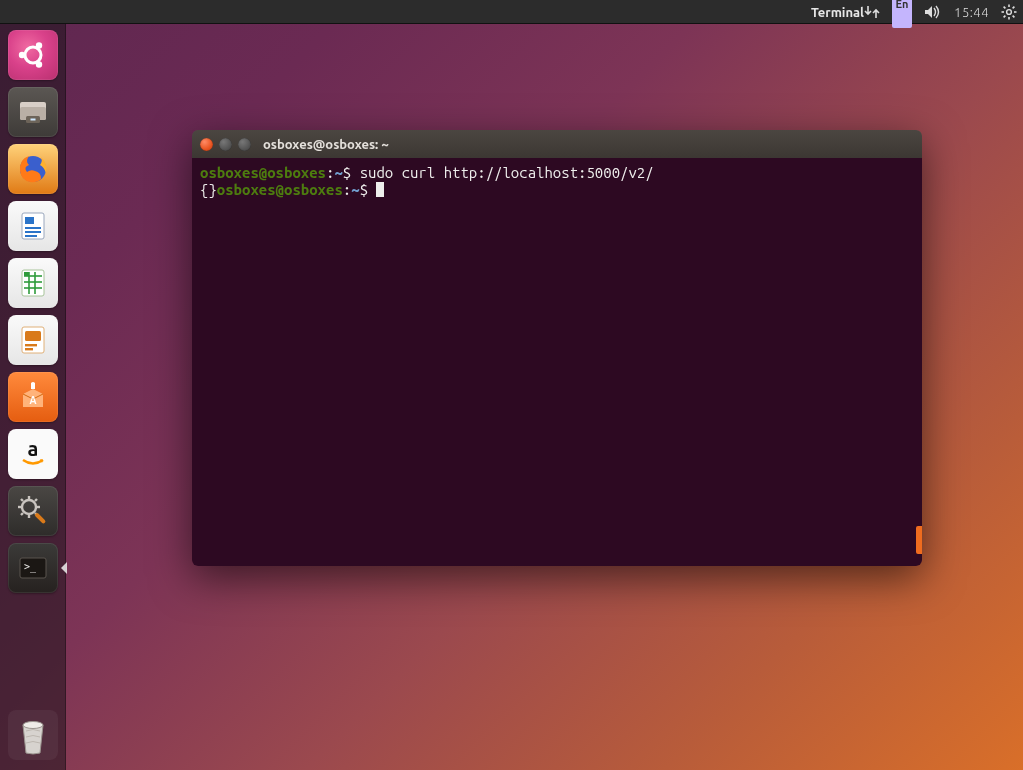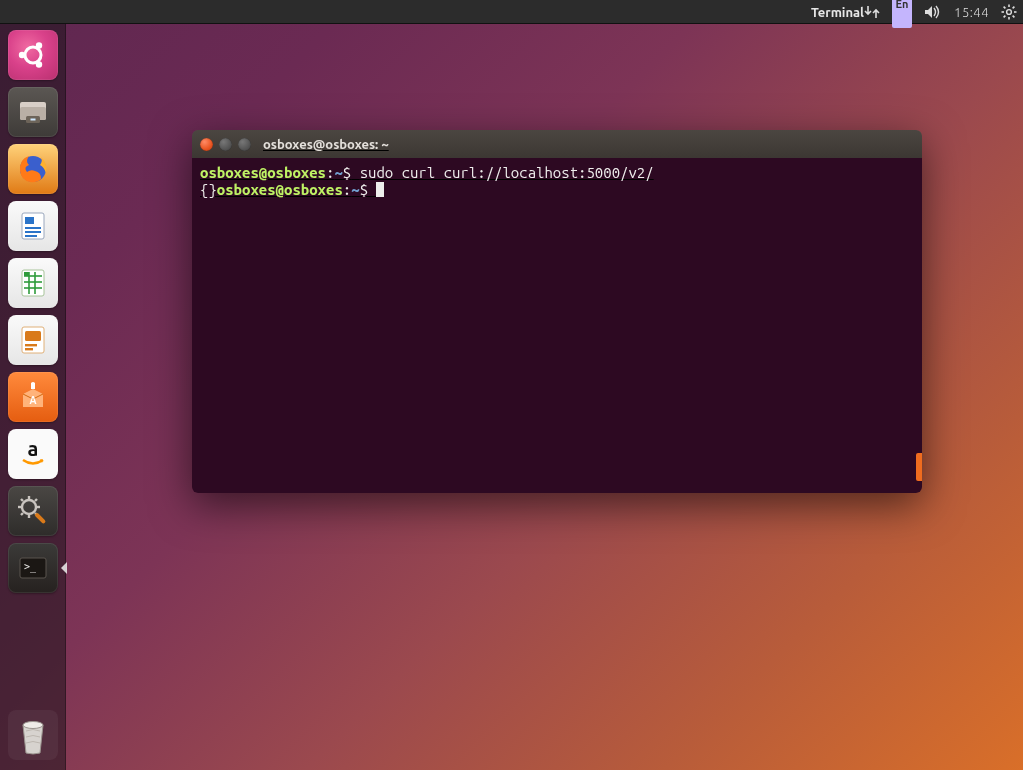--- a/index.html
+++ b/index.html
@@ -58,46 +58,45 @@
   .tile-impress { background: linear-gradient(#fafafa,#e6e6e6); }
   .tile-soft { background: linear-gradient(#ff8a3c,#e55d10); }
   .tile-amz { background:#fafafa; }
   .tile-settings { background: linear-gradient(#4a4744,#2e2c2a); }
   .tile-term { background: linear-gradient(#3b3a38,#26211f); }
   .trash-wrap { margin-top:auto; margin-bottom:10px; }
   .tile-trash { background: rgba(255,255,255,0.05); box-shadow:none; }
 
   
   .terminal-window {
-    position:absolute; left:192px; top:130px; width:730px; height:363px;
+    position:absolute; left:192px; top:130px; width:730px; height:436px;
     border-radius:6px; overflow:hidden;
     box-shadow: 0 12px 40px rgba(0,0,0,0.55);
     z-index:30;
-    text-decoration:underline;
   }
   .titlebar {
     height:28px; background: linear-gradient(#4b4641,#3c3733);
     display:flex; align-items:center; padding:0 8px; gap:8px;
     color:#d9d5d0; font-size:13px;
   }
   .win-btns { display:flex; gap:6px; align-items:center; }
   .win-btn { width:13px; height:13px; border-radius:50%; display:flex; align-items:center; justify-content:center; cursor:pointer; box-shadow:0 0 1px rgba(0,0,0,.6) inset; }
   .btn-close { background: radial-gradient(circle at 35% 30%, #ff8a65, #e95420 60%, #c7411a); }
   .btn-min { background: radial-gradient(circle at 35% 30%, #777, #555 60%, #444); }
   .btn-max { background: radial-gradient(circle at 35% 30%, #777, #555 60%, #444); }
   .win-title { font-weight:600; color:#e5e1dc; margin-left:4px; }
   .term-body {
     background:#2d0922; height:calc(100% - 28px);
     padding:6px 8px;
     font-family: "Ubuntu Mono","DejaVu Sans Mono","Menlo",monospace;
     font-size:15px; line-height:17px;
     color:#eeeeec;
     white-space:pre; overflow:hidden; position:relative;
   }
-  .ps-user { color:#bef264; font-weight:bold; }
+  .ps-user { color:#4d7c0f; font-weight:bold; }
   .ps-sep  { color:#eeeeec; }
   .ps-path { color:#729fcf; font-weight:bold; }
   .cursor-block { display:inline-block; width:8px; height:15px; background:#eeeeec; vertical-align:-2px; }
   .scroll-marker { position:absolute; right:0; bottom:12px; width:6px; height:28px; background:#ef6c1f; border-radius:2px 0 0 2px; }
 </style>
 </head>
 <body>
 
 <div class="top-panel">
   <span class="app-name">Terminal</span>
@@ -243,16 +242,16 @@
 
 <div class="terminal-window">
   <div class="titlebar">
     <div class="win-btns">
       <span class="win-btn btn-close"></span>
       <span class="win-btn btn-min"></span>
       <span class="win-btn btn-max"></span>
     </div>
     <span class="win-title">osboxes@osboxes: ~</span>
   </div>
-  <div class="term-body"><span class="ps-user">osboxes@osboxes</span><span class="ps-sep">:</span><span class="ps-path">~</span><span class="ps-sep">$</span> <span>sudo curl curl://localhost:5000/v2/</span>
+  <div class="term-body"><span class="ps-user">osboxes@osboxes</span><span class="ps-sep">:</span><span class="ps-path">~</span><span class="ps-sep">$</span> <span>sudo curl http://localhost:5000/v2/</span>
 <span>{}</span><span class="ps-user">osboxes@osboxes</span><span class="ps-sep">:</span><span class="ps-path">~</span><span class="ps-sep">$</span> <span class="cursor-block"></span>
 <div class="scroll-marker"></div></div>
 </div>
 
 </body></html>

